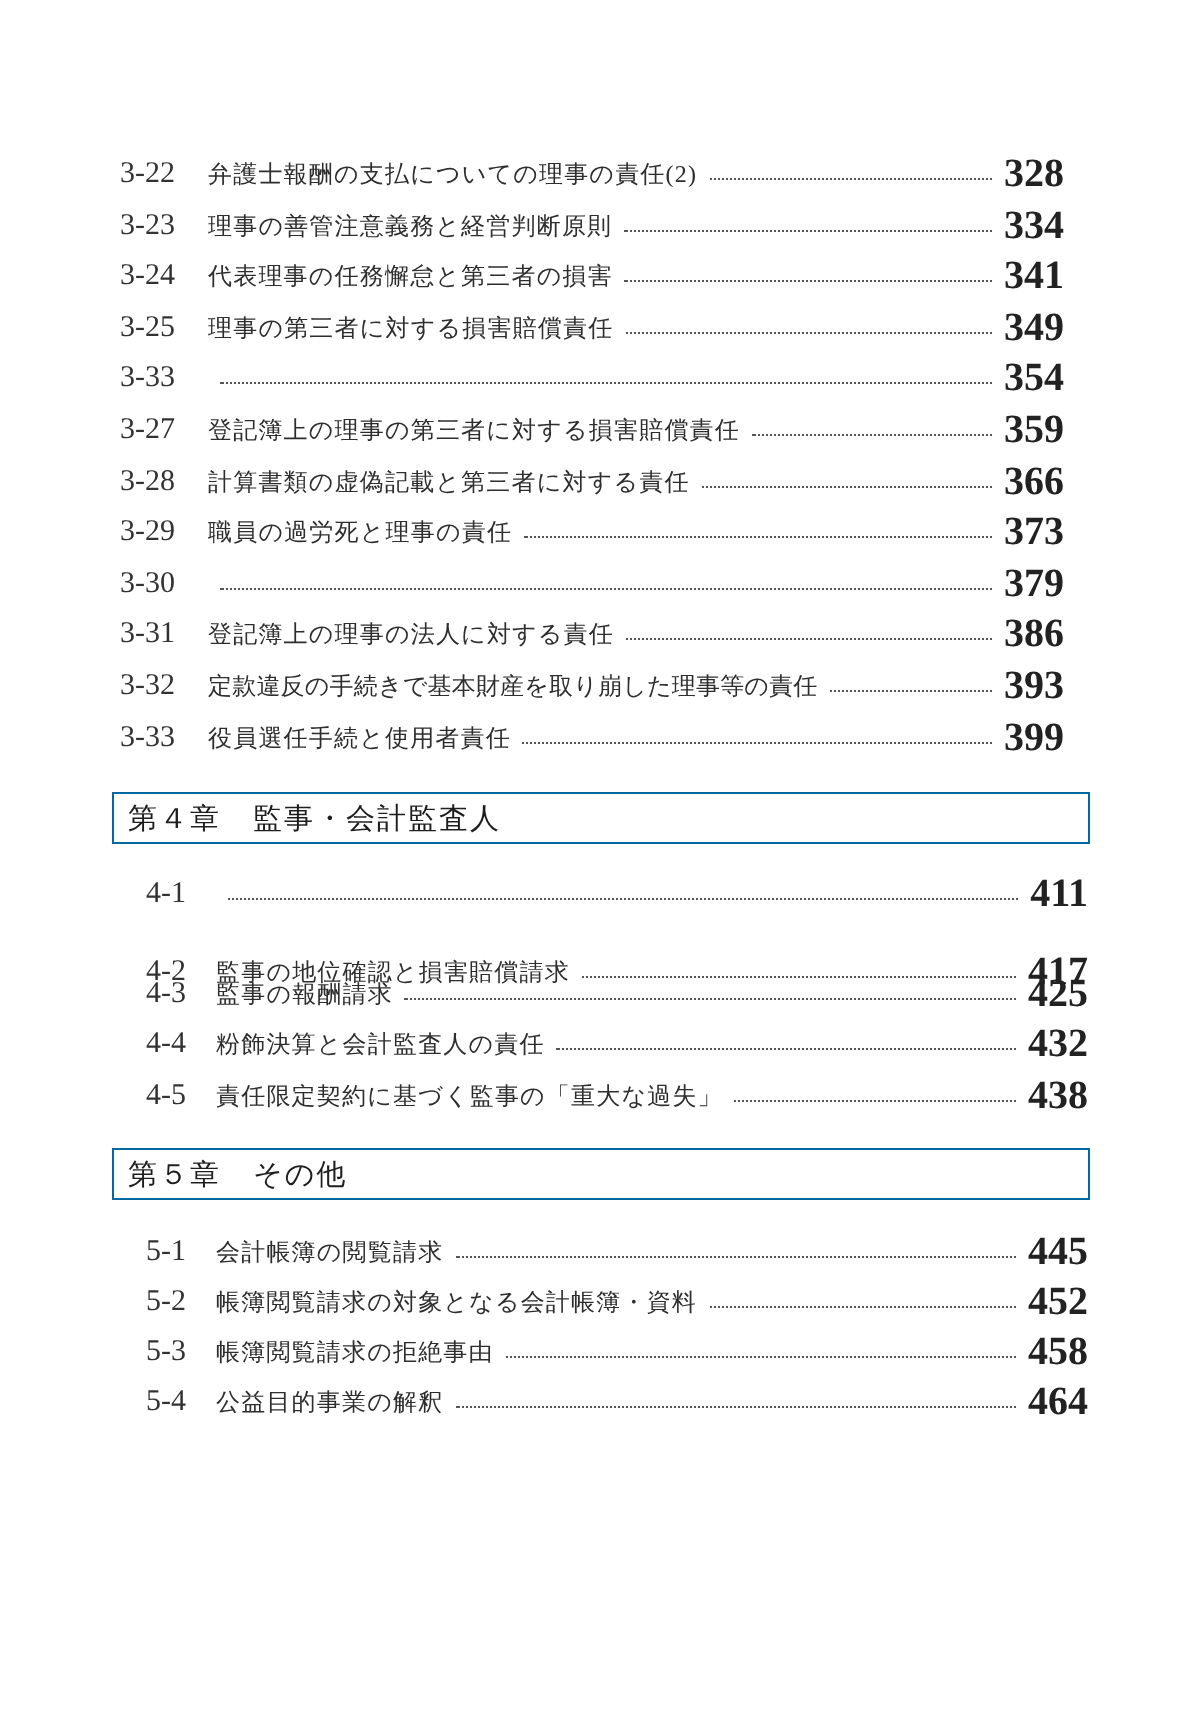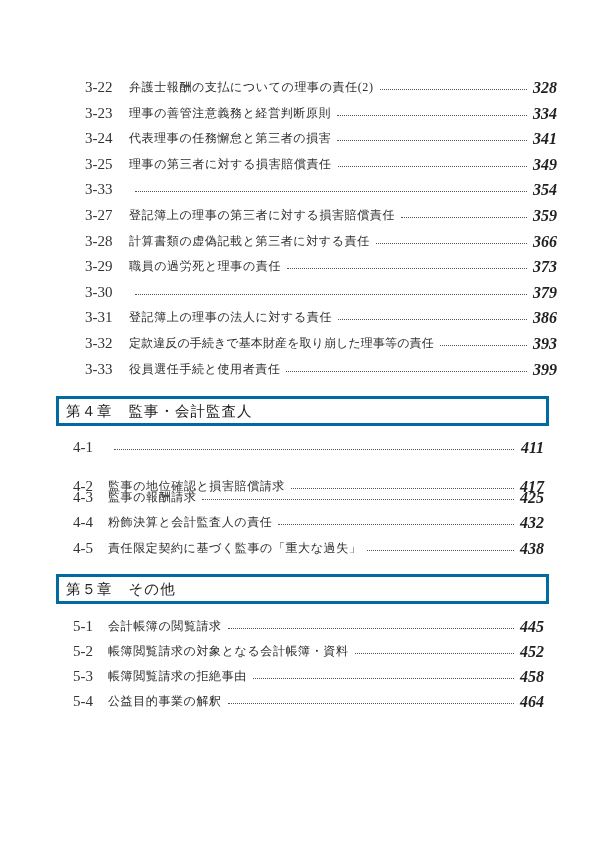--- a/index.html
+++ b/index.html
@@ -25,30 +25,30 @@
     .row .leader {
       flex: 1 1 auto; overflow: hidden; margin: 0 6px; height: 25px;
       position: relative;
     }
     .row .leader::before {
       content: ""; position: absolute; left: 0; right: 0; top: 14px;
       border-bottom: 1.4px dotted #555;
     }
     .row .page-no {
       font-family: "Liberation Serif", "DejaVu Serif", serif;
-      font-weight: bold; font-style: italic; font-size: 16px;
+      font-weight: bold; font-size: 20px;
       color: #222; flex: 0 0 auto; text-align: right; min-width: 24px;
     }
-    .ch3 .row { left: 85px; width: 472px; }
+    .ch3 .row { left: 60px; width: 472px; }
     .ch3 .row .num { width: 44px; }
     .ch45 .row { left: 73px; width: 471px; }
     .ch45 .row .num { width: 35px; }
     .chapter-box {
       position: absolute; left: 56px; width: 487px; height: 24px;
-      border: 3px solid #0369a1; background: #fff;
+      border: 1px solid #0369a1; background: #fff;
       display: flex; align-items: center;
     }
     .chapter-box .ch-label, .chapter-box .ch-title {
       font-family: "DejaVu Sans", "Liberation Sans", sans-serif;
       font-size: 14.5px; color: #1e1e1e; font-weight: normal;
     }
     .chapter-box .ch-label { margin-left: 7px; letter-spacing: 1px; }
     .chapter-box .ch-title { margin-left: 16px; letter-spacing: 1px; }
   </style>
 </head>

